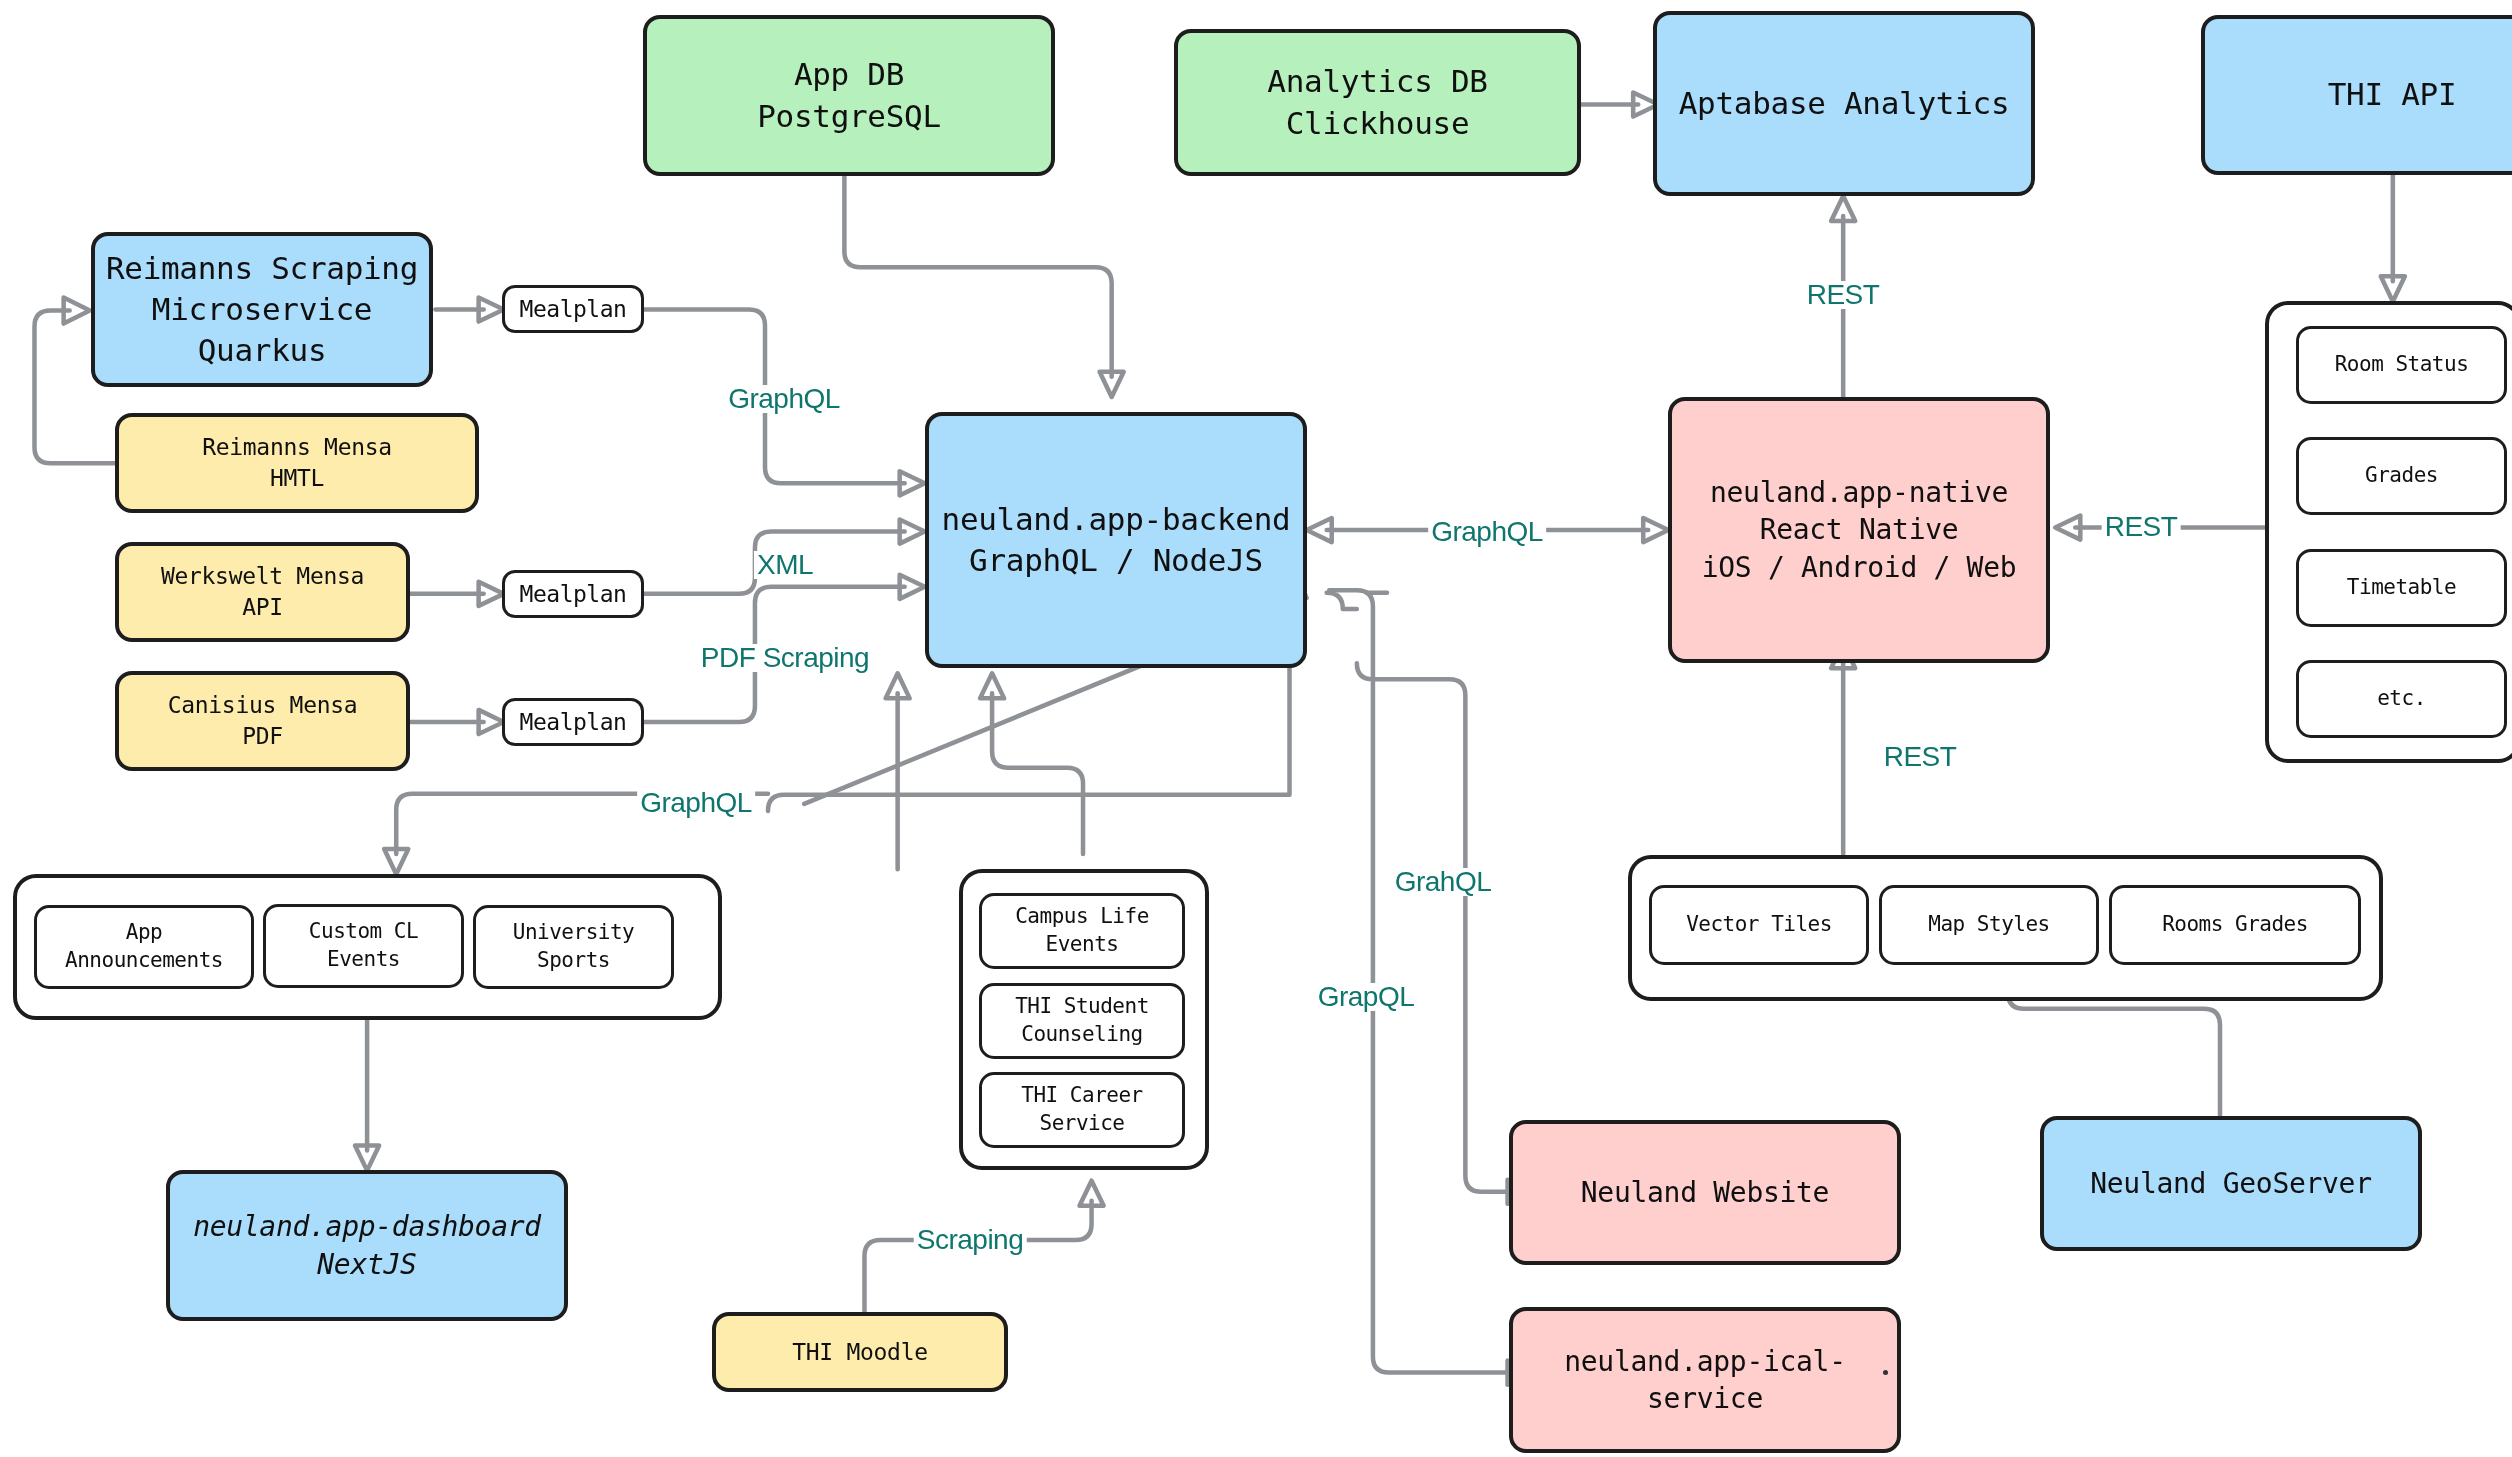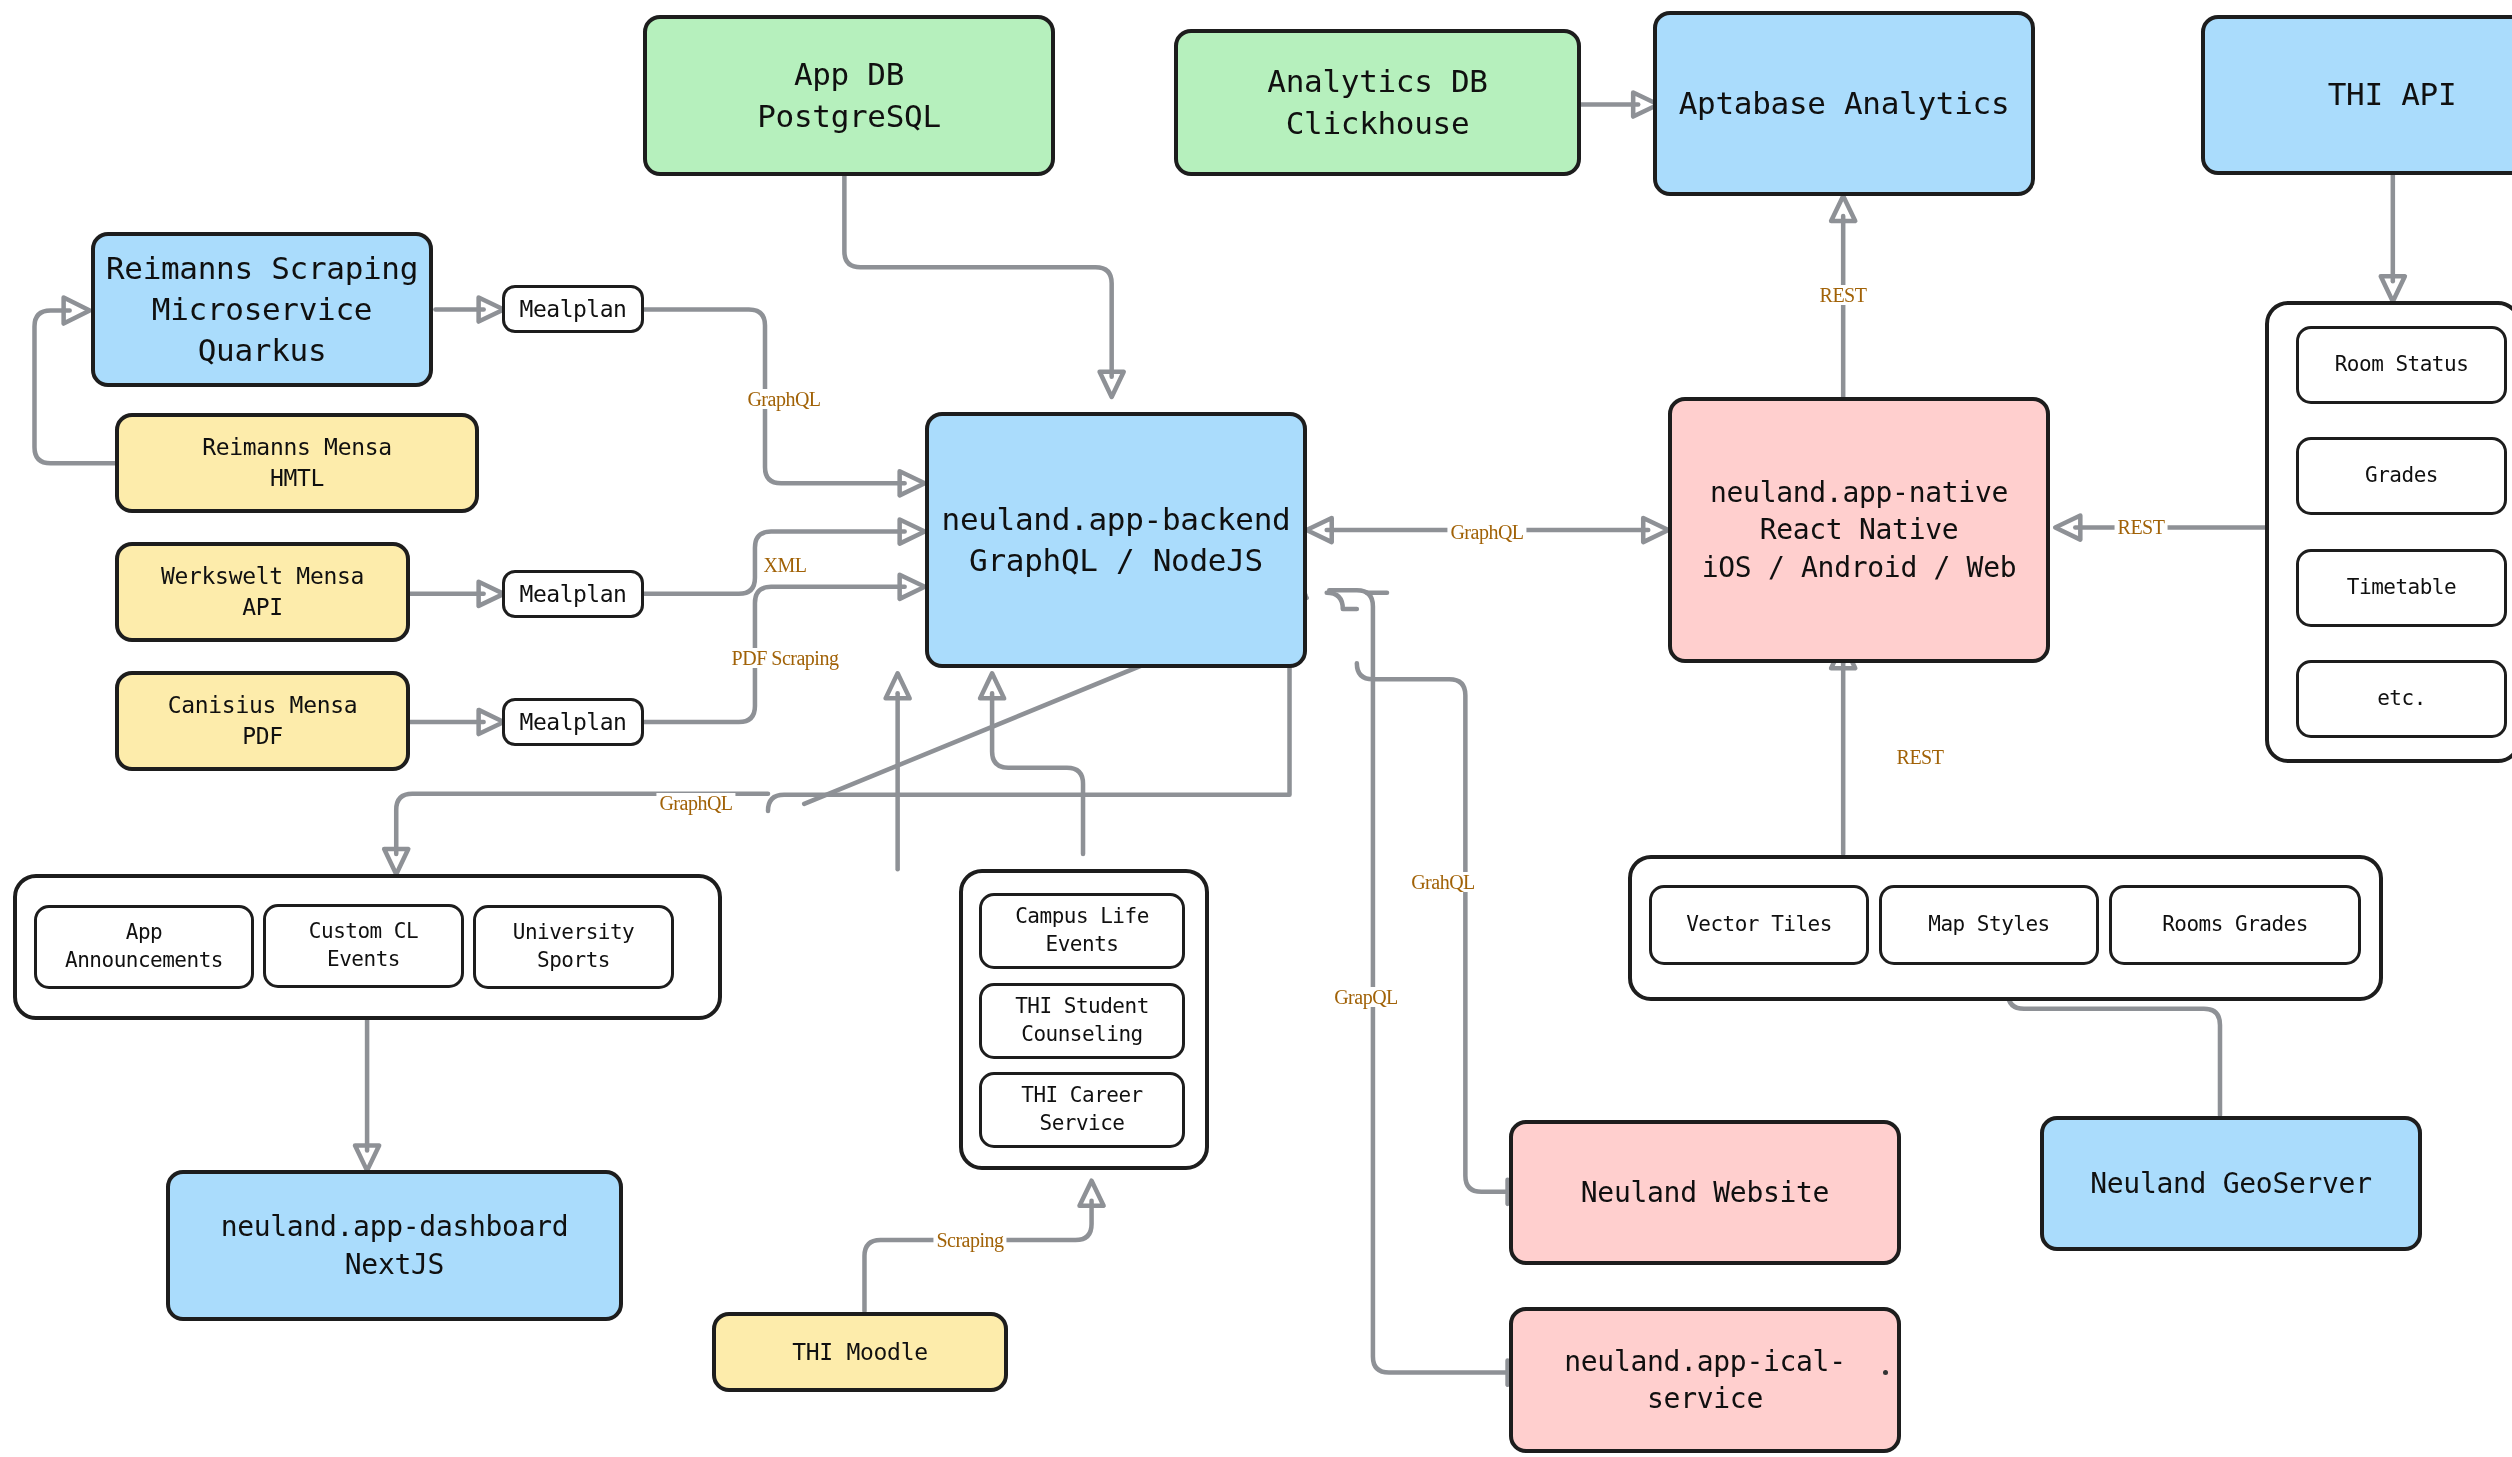--- a/index.html
+++ b/index.html
@@ -44,24 +44,24 @@
     font-family:"DejaVu Sans Mono", monospace;letter-spacing:-0.5px;
   }
   .chip{
     position:absolute;box-sizing:border-box;
     display:flex;align-items:center;justify-content:center;
     border:3.5px solid #1d1d1d;border-radius:13px;background:#ffffff;
     color:#101010;font-family:"DejaVu Sans Mono", monospace;letter-spacing:-0.5px;
   }
   .elabel{
     position:absolute;
-    color:#a16207;
+    color:#0f766e;
     background:#ffffff;
-    font-family:Liberation Serif, serif;
-    font-size:20px;
+    font-family:Liberation Sans, sans-serif;
+    font-size:28px;
     letter-spacing:-0.5px;
     white-space:nowrap;
     transform:translate(-50%,-50%);
     padding:0 3px;
     line-height:1;
   }
   .dot{position:absolute;width:5px;height:5px;border-radius:50%;background:#333;}
   .fs62{font-size:31px;}
   .fs56{font-size:28px;}
   .fs46{font-size:23px;}
@@ -189,21 +189,21 @@
   <div class="sub fs42" style="left:2296px;top:660px;width:211px;height:78px;">etc.</div>
 
   <div class="grp" style="left:13px;top:874px;width:709px;height:146px;"></div>
   <div class="sub fs42" style="left:34px;top:905px;width:220px;height:84px;">App
 Announcements</div>
   <div class="sub fs42" style="left:263px;top:904px;width:201px;height:84px;">Custom CL
 Events</div>
   <div class="sub fs42" style="left:473px;top:905px;width:201px;height:84px;">University
 Sports</div>
 
-  <div class="node fill-blue fs56" style="left:166px;top:1170px;width:457px;height:151px;">neuland.app-dashboard
+  <div class="node fill-blue fs56" style="left:166px;top:1170px;width:402px;height:151px;font-style:italic;">neuland.app-dashboard
 NextJS</div>
 
   <div class="grp" style="left:959px;top:869px;width:250px;height:301px;"></div>
   <div class="sub fs42" style="left:979px;top:893px;width:206px;height:76px;">Campus Life
 Events</div>
   <div class="sub fs42" style="left:979px;top:983px;width:206px;height:76px;">THI Student
 Counseling</div>
   <div class="sub fs42" style="left:979px;top:1072px;width:206px;height:76px;">THI Career
 Service</div>
 

